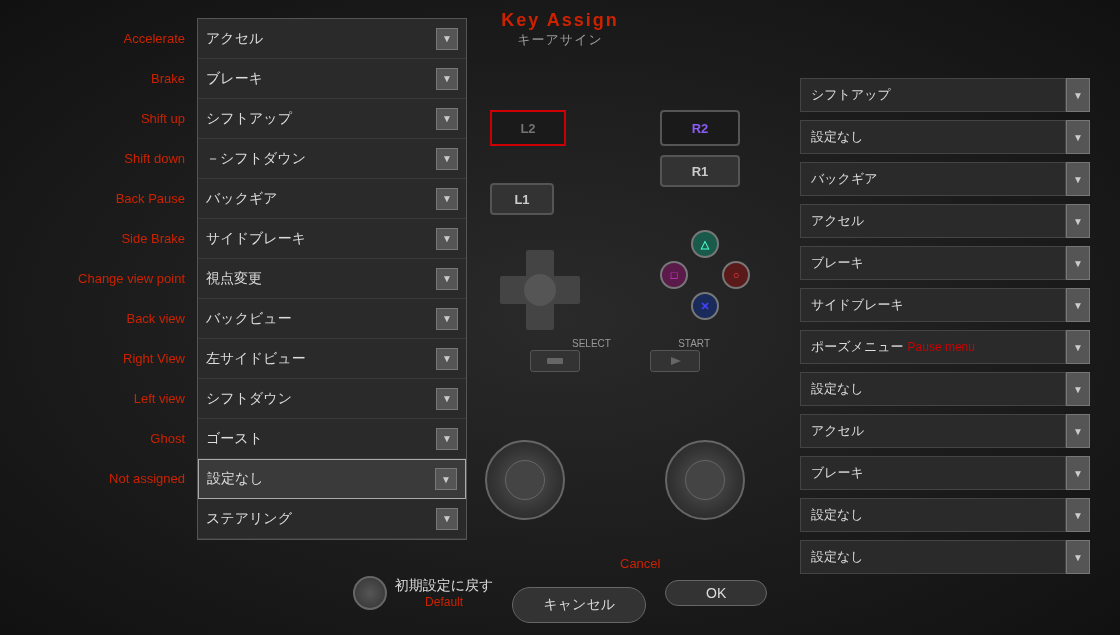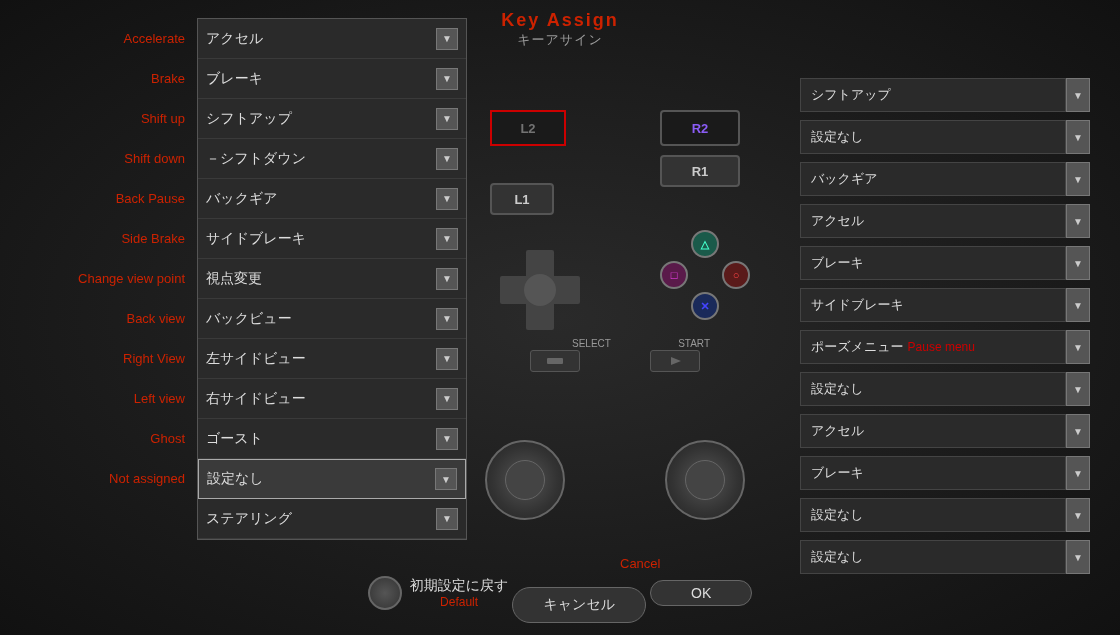--- a/index.html
+++ b/index.html
@@ -314,21 +314,21 @@
     }
 
     
     .bottom-bar {
       position: absolute;
       bottom: 12px;
       left: 0; right: 0;
       display: flex;
       align-items: center;
       justify-content: center;
-      gap: 4px;
+      gap: 19px;
     }
     .reset-btn {
       display: flex;
       align-items: center;
       gap: 8px;
       color: #ddd;
       font-size: 14px;
       cursor: pointer;
     }
     .reset-circle {
@@ -413,21 +413,21 @@
   </div>
   <div class="dropdown-item">
     <span class="dropdown-item-text">バックビュー</span>
     <div class="dropdown-arrow">▼</div>
   </div>
   <div class="dropdown-item">
     <span class="dropdown-item-text">左サイドビュー</span>
     <div class="dropdown-arrow">▼</div>
   </div>
   <div class="dropdown-item">
-    <span class="dropdown-item-text">右サイドビュー</span>
+    <span class="dropdown-item-text">シフトダウン</span>
     <div class="dropdown-arrow">▼</div>
   </div>
   <div class="dropdown-item">
     <span class="dropdown-item-text">ゴースト</span>
     <div class="dropdown-arrow">▼</div>
   </div>
   <div class="dropdown-item highlighted">
     <span class="dropdown-item-text">設定なし</span>
     <div class="dropdown-arrow">▼</div>
   </div>

